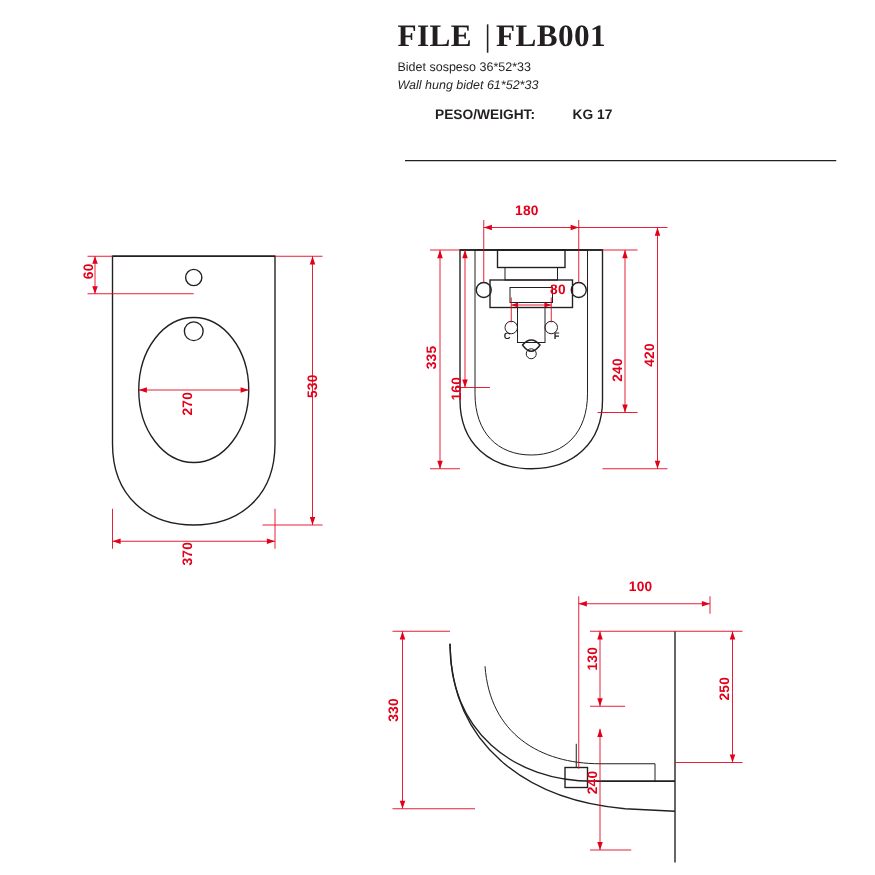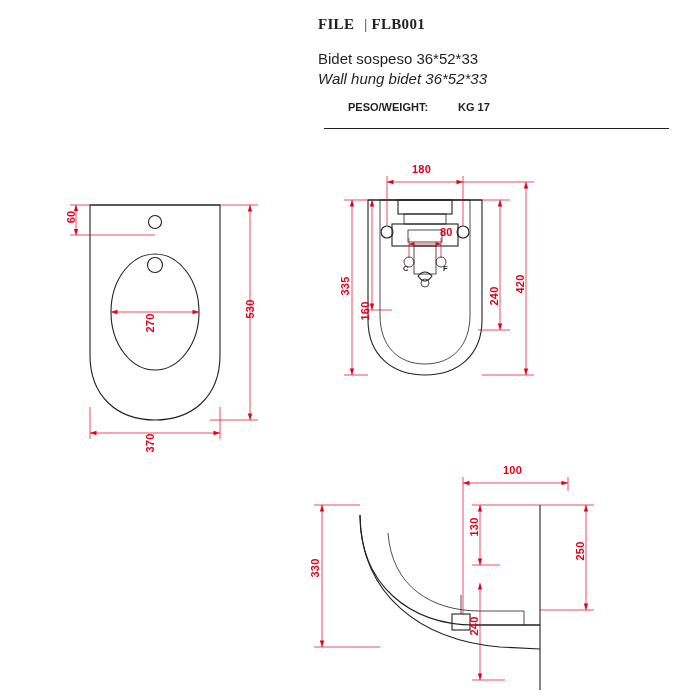--- a/index.html
+++ b/index.html
@@ -24,35 +24,35 @@
 
   
   .header {
     position: absolute;
     left: 318px;
     top: 16px;
     width: 350px;
   }
   .title-row {
     font-family: "Liberation Serif", serif;
-    font-size: 15px;
+    font-size: 25px;
     font-weight: bold;
     letter-spacing: 0.3px;
     color: #231f20;
     white-space: nowrap;
   }
   .title-row .sep {
     padding: 0 4px 0 10px;
     font-weight: normal;
   }
   .subtitle {
     font-family: "Liberation Sans", sans-serif;
-    font-size: 15px;
-    color: #231f20;
-    margin-top: 16px;
+    font-size: 10px;
+    color: #231f20;
+    margin-top: 4px;
     line-height: 1.35;
   }
   .subtitle .it {
     font-style: italic;
   }
   .weight-row {
     margin-top: 11px;
     font-size: 11px;
     font-weight: bold;
     color: #231f20;
@@ -105,21 +105,21 @@
 <body>
 
 <div class="page">
 
   <div class="header">
     <div class="title-row">
       <span>FILE</span><span class="sep">|</span><span>FLB001</span>
     </div>
     <div class="subtitle">
       <div>Bidet sospeso 36*52*33</div>
-      <div class="it">Wall hung bidet 36*52*33</div>
+      <div class="it">Wall hung bidet 61*52*33</div>
     </div>
     <div class="weight-row">
       <span>PESO/WEIGHT:</span><span class="wval">KG 17</span>
     </div>
   </div>
   <div class="rule"></div>
 
   <div class="dwg" style="left:60px; top:175px; width:230px; height:265px;">
     <svg width="230" height="265" viewBox="0 0 230 265">
 

